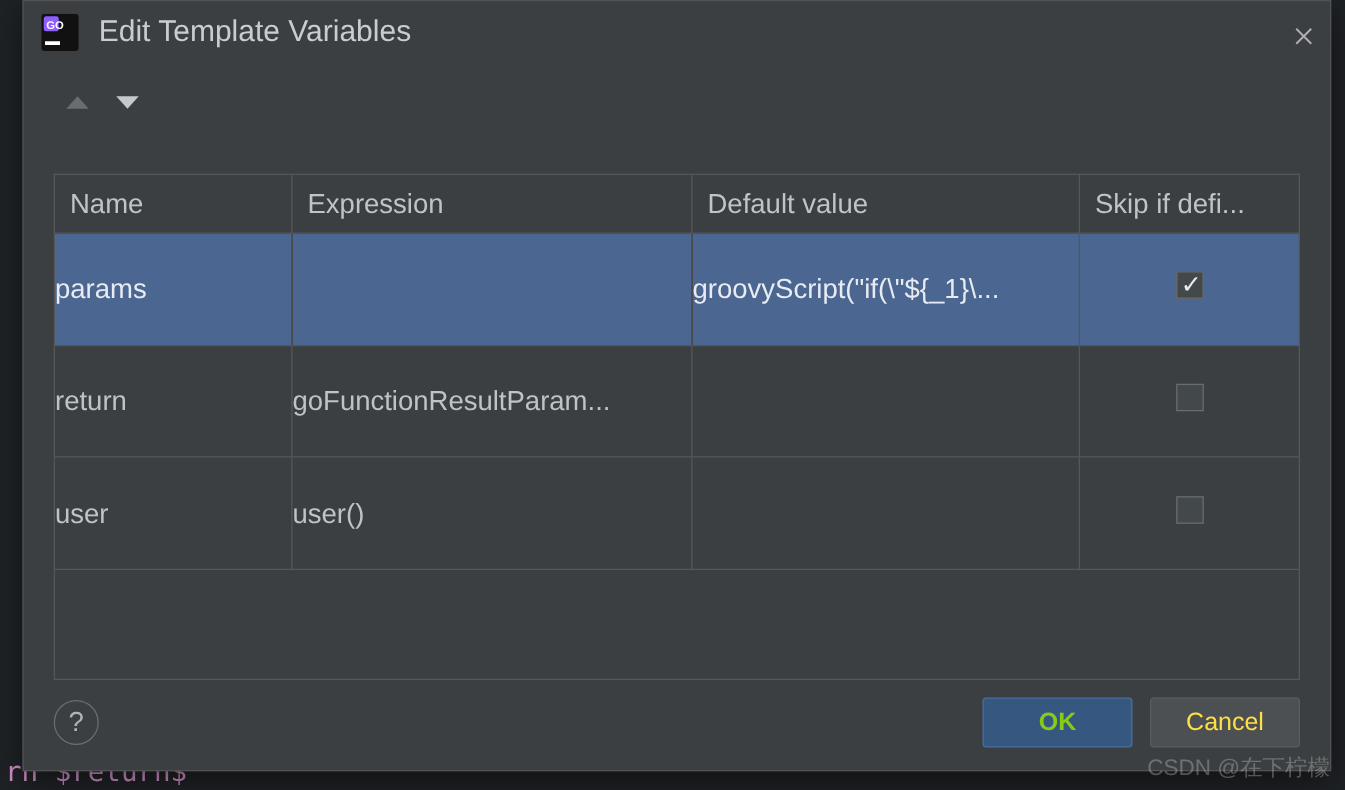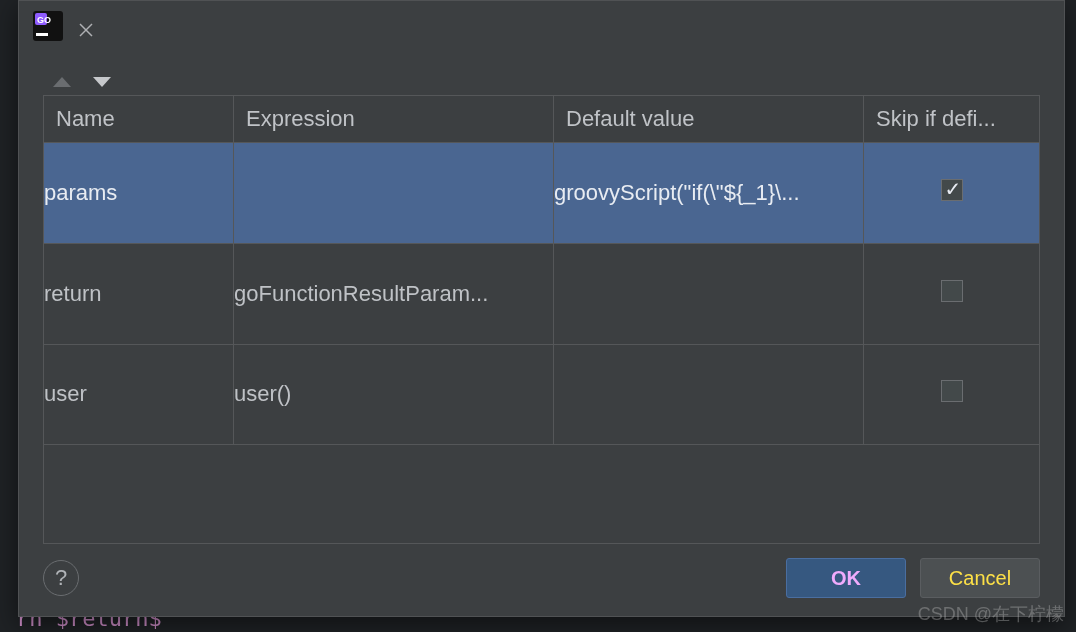--- a/index.html
+++ b/index.html
@@ -8,21 +8,21 @@
     height: 632px;
     background: #1f2225;
     font-family: "Segoe UI", Arial, sans-serif;
     font-size: 20px;
     color: #bfc2c6;
     overflow: hidden;
     position: relative;
   }
   .bg-snippet {
     position: absolute;
-    left: 16px;
+    left: 4px;
     color: #b48ab3;
     font-family: "Consolas", monospace;
     font-size: 22px;
     white-space: nowrap;
   }
   .modal {
     position: absolute;
     left: 18px;
     top: 0;
     width: 1047px;
@@ -54,20 +54,21 @@
     height: 14px;
     cursor: pointer;
   }
   .close-x line { stroke: #aeb0b3; stroke-width: 1.5; }
 
   .content {
     flex: 1;
     padding: 20px 24px 0 24px;
     display: flex;
     flex-direction: column;
+    gap: 44px;
   }
 
   .arrow-bar {
     display: flex;
     gap: 18px;
     padding: 4px 8px 6px 8px;
   }
   .arrow-btn {
     cursor: pointer;
   }
@@ -162,21 +163,21 @@
     background: #4c5052;
     color: #fde047;
     font-size: 20px;
     cursor: pointer;
     padding: 0 24px;
     border-radius: 3px;
   }
   .btn.primary {
     background: #365880;
     border-color: #4a6ea0;
-    color: #f0abfc;
+    color: #84cc16;
     font-weight: 600;
   }
   .watermark {
     position: absolute;
     right: 12px;
     bottom: 6px;
     font-size: 18px;
     color: rgba(200,200,200,0.35);
     font-family: sans-serif;
     pointer-events: none;
@@ -191,20 +192,21 @@
 
   <div class="titlebar">
     <span class="app-icon">
       <svg viewBox="0 0 30 30">
         <rect x="0" y="0" width="30" height="30" rx="3" fill="#111"></rect>
         <rect x="2" y="2" width="12" height="12" rx="2" fill="#8f5cff"></rect>
         <text x="4" y="12" font-size="9" font-family="Arial" font-weight="700" fill="#fff">GO</text>
         <rect x="3" y="22" width="12" height="3" fill="#fff"></rect>
       </svg>
     </span>
+    <span class="title-text">Edit Template Variables</span>
     <span class="close-x">
       <svg viewBox="0 0 14 14">
           <line x1="1" y1="1" x2="13" y2="13"></line>
           <line x1="13" y1="1" x2="1" y2="13"></line>
         </svg>
     </span>
   </div>
 
   <div class="content">
     <div class="arrow-bar">

